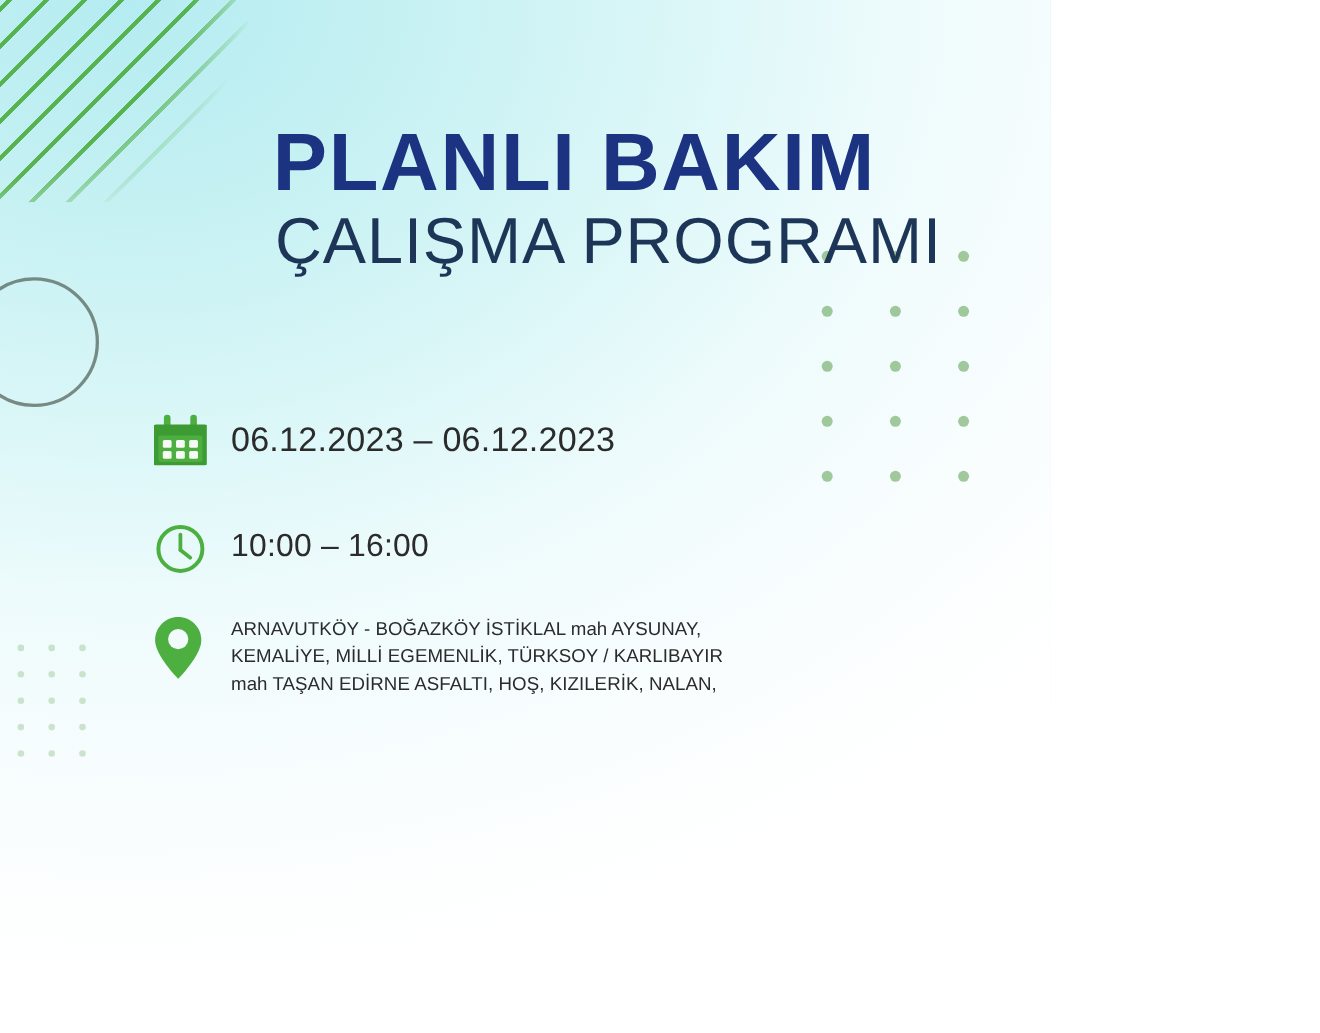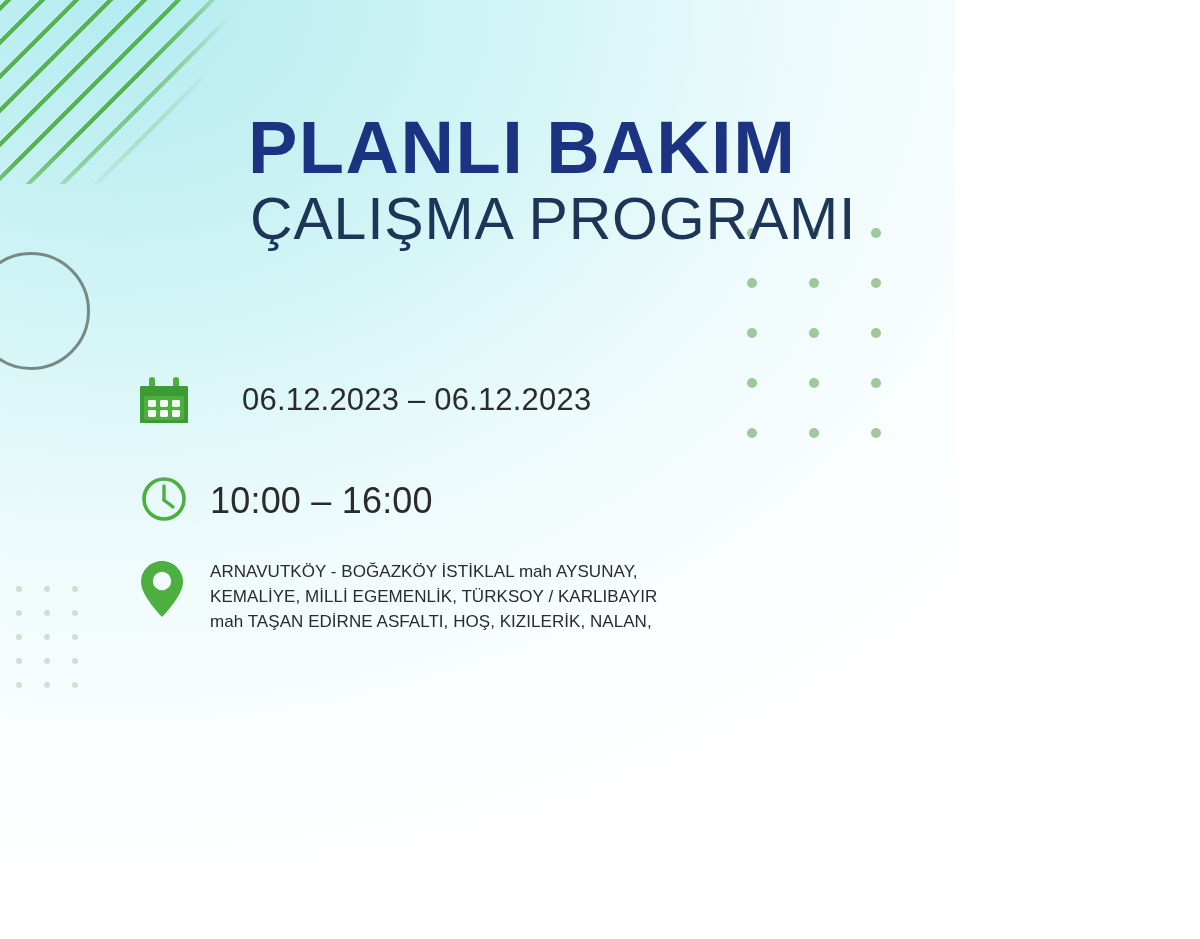--- a/index.html
+++ b/index.html
@@ -137,22 +137,22 @@
   }
   .info-icon svg { display: block; }
 
   .info-text {
     flex: 1 1 auto;
     color: #2b2b2b;
     font-size: 30px;
     line-height: 1.26;
     padding-top: 8px;
   }
-  .info-text--date   { font-size: 31px; letter-spacing: 0.2px; margin-left: 32px; }
-  .info-text--time   { font-size: 36px; letter-spacing: 0.2px; }
+  .info-text--date   { font-size: 31px; letter-spacing: 0.2px; }
+  .info-text--time   { font-size: 29px; letter-spacing: 0.2px; }
   .info-text--work   { font-size: 31px; }
   .info-text--addr   { font-size: 17px; line-height: 1.47; letter-spacing: 0.05px; padding-top: 2px; }
   .info-text--addr .addr-line { display: block; white-space: nowrap; }
 
   
   .row-date { margin-bottom: 40px; }
   .row-time { margin-bottom: 30px; }
   .row-work { margin-bottom: 24px; }
 </style>
 </head>

